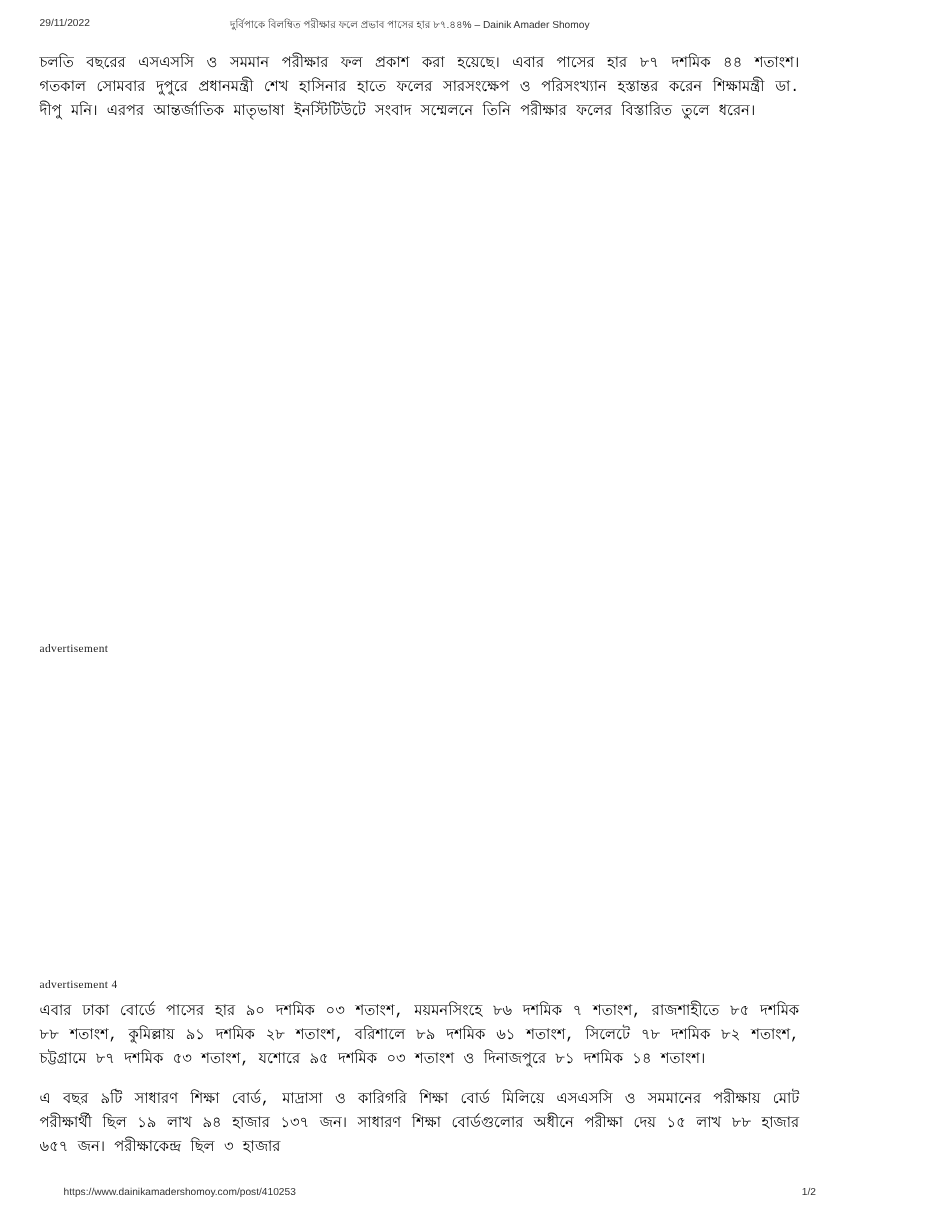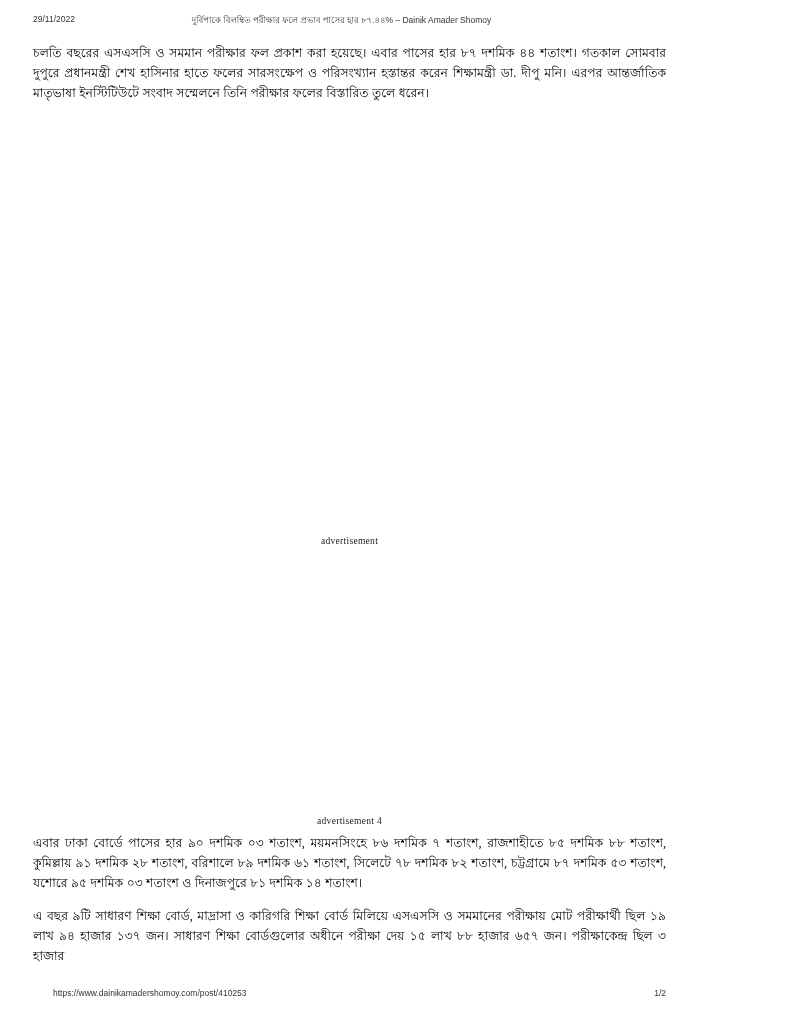--- a/index.html
+++ b/index.html
@@ -52,24 +52,24 @@
     right: 33px;
     top: 44px;
   }
   p.para {
     margin: 0 0 14px 0;
     font-size: 12.3px;
     line-height: 1.62;
     text-align: justify;
     text-justify: inter-word;
     word-spacing: 0.4px;
+    font-family: Liberation Mono, monospace;
   }
   .ad-slot {
     width: 100%;
-    text-align: center;
     font-family: "Liberation Serif", serif;
     font-size: 9.5px;
     color: #222222;
     letter-spacing: 0.3px;
   }
   .ad-1 {
     height: 436px;
     position: relative;
   }
   .ad-1 .ad-label {
@@ -100,21 +100,21 @@
   }
   .footer .url {
     position: absolute;
     left: 33px;
     top: 0;
     white-space: nowrap;
     padding-left: 20px;
   }
   .footer .pageno {
     position: absolute;
-    right: 33px;
+    right: 19px;
     top: 0;
     white-space: nowrap;
     margin-left: 12px;
   }
 </style>
 </head>
 <body>
 
 <div class="page">
 

